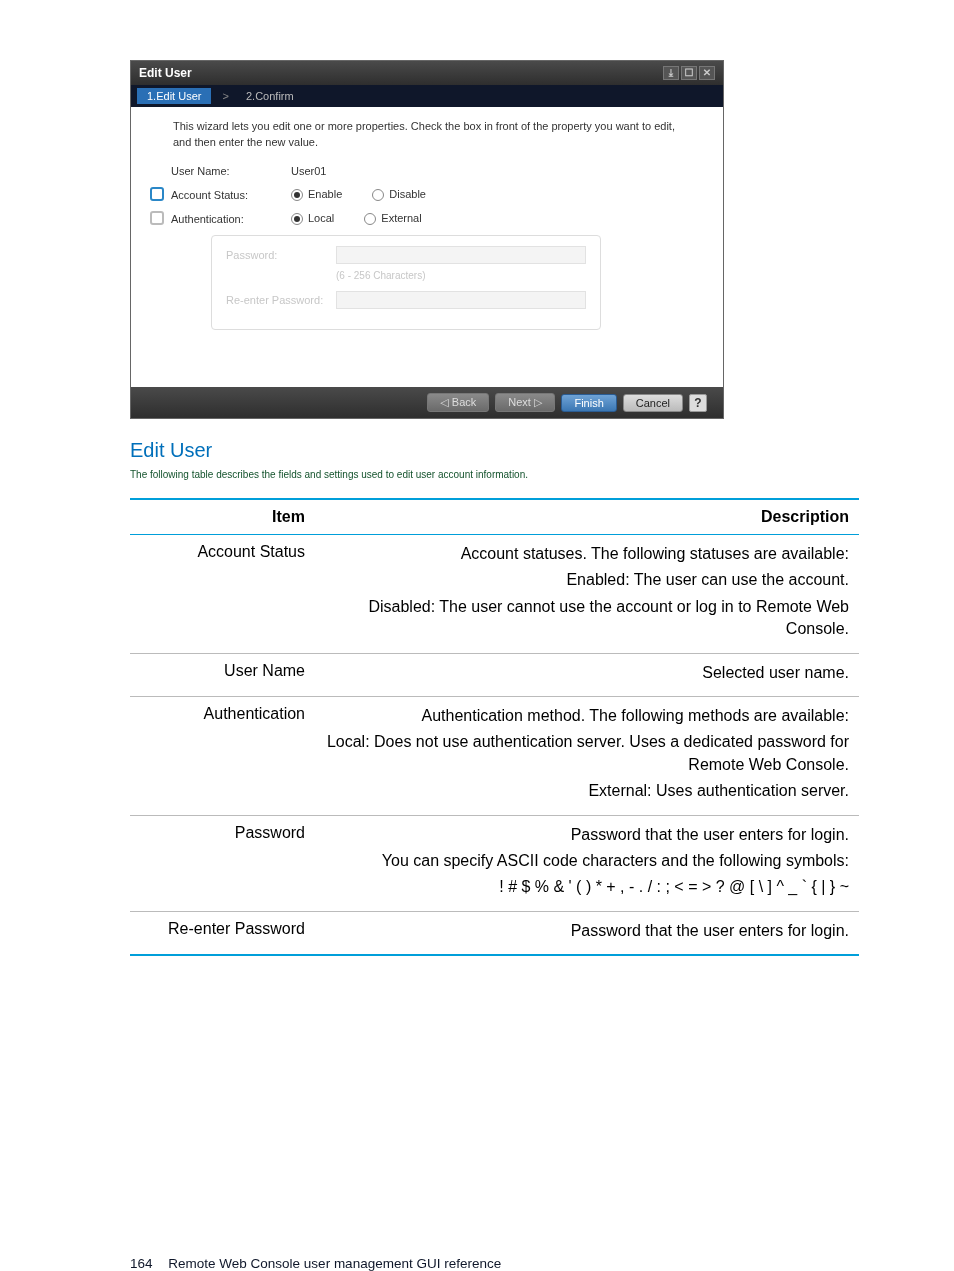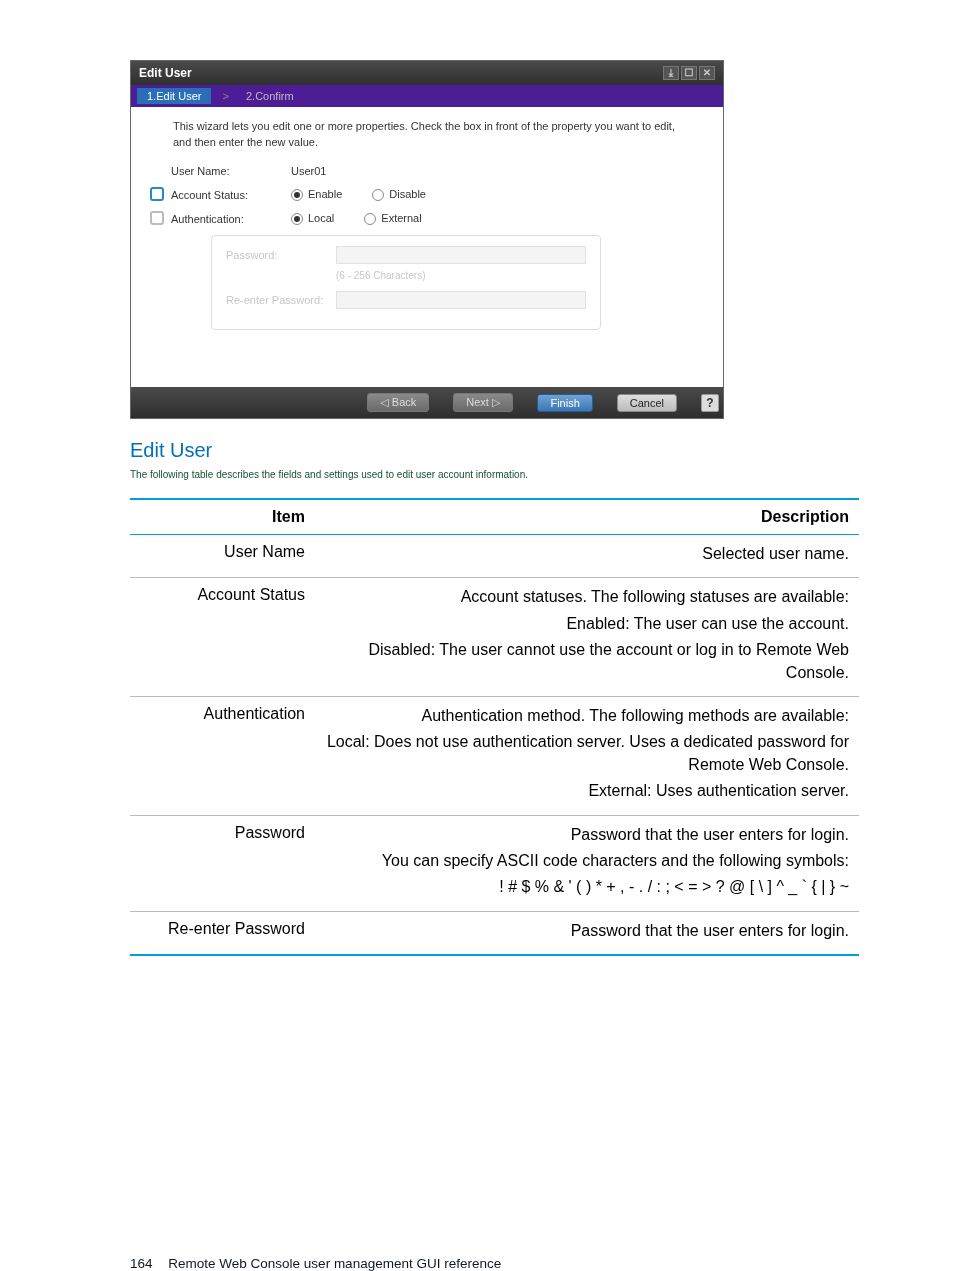--- a/index.html
+++ b/index.html
@@ -32,21 +32,21 @@
   }
   .dlg-titlebar .win-controls { display:flex; gap:2px; }
   .win-btn {
     width:16px; height:14px;
     background:#555; border:1px solid #777;
     color:#ccc; font-size:10px; line-height:12px;
     text-align:center;
     display:flex; align-items:center; justify-content:center;
   }
   .breadcrumb-bar {
-    background: #4c1d95;
+    background: #0f172a;
     padding: 3px 6px;
     font-size: 11px;
     color: #bbb;
   }
   .crumb {
     display:inline-block;
     padding: 2px 10px;
     margin-right:4px;
   }
   .crumb.active {
@@ -126,24 +126,24 @@
     border:1px solid #e2e2e2;
   }
   .pwd-hint {
     margin-left:110px;
     font-size:10px;
     color:#c7c7c7;
     margin-bottom:10px;
   }
   .dlg-footer {
     background: linear-gradient(#4a4a4a,#2e2e2e);
-    padding:6px 4px;
+    padding:6px 16px;
     display:flex;
     justify-content:flex-end;
-    gap:24px;
+    gap:6px;
     align-items:center;
   }
   .dlg-btn {
     font-size:11px;
     padding:2px 12px;
     border-radius:3px;
     border:1px solid #777;
     background:linear-gradient(#8a8a8a,#6a6a6a);
     color:#ddd;
   }
@@ -294,31 +294,31 @@
         <col>
       </colgroup>
     <thead>
       <tr>
         <th>Item</th>
         <th>Description</th>
       </tr>
     </thead>
     <tbody id="desc-body">
         <tr>
-          <td>User Name</td>
-          <td>
-            <p>Selected user name.</p>
-          </td>
-        </tr>
-        <tr>
           <td>Account Status</td>
           <td>
             <p>Account statuses. The following statuses are available:</p>
             <p>Enabled: The user can use the account.</p>
             <p>Disabled: The user cannot use the account or log in to Remote Web Console.</p>
+          </td>
+        </tr>
+        <tr>
+          <td>User Name</td>
+          <td>
+            <p>Selected user name.</p>
           </td>
         </tr>
         <tr>
           <td>Authentication</td>
           <td>
             <p>Authentication method. The following methods are available:</p>
             <p>Local: Does not use authentication server. Uses a dedicated password for Remote Web Console.</p>
             <p>External: Uses authentication server.</p>
           </td>
         </tr>

